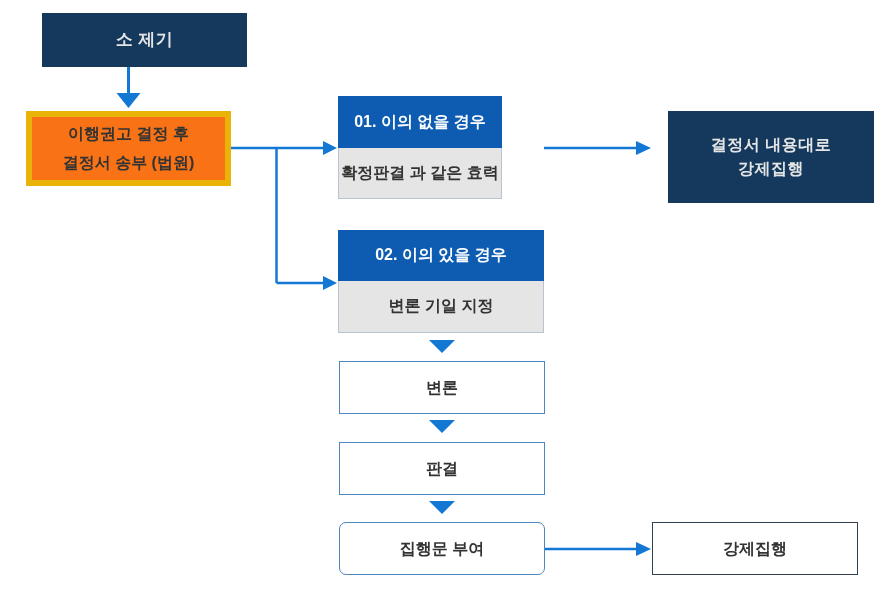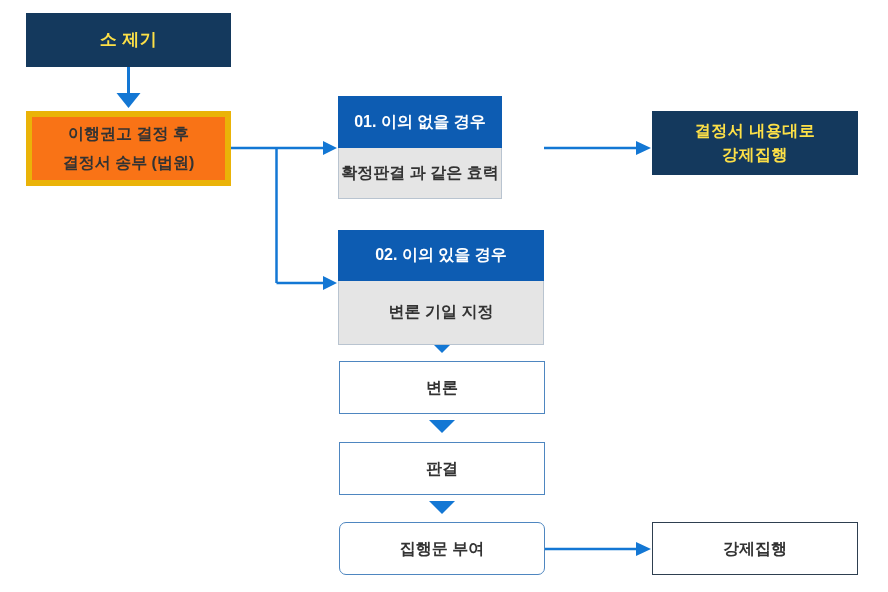--- a/index.html
+++ b/index.html
@@ -21,23 +21,24 @@
     display: flex;
     align-items: center;
     justify-content: center;
     text-align: center;
     font-weight: 700;
     white-space: pre-line;
     line-height: 1.5;
   }
   .navy-box {
     background: #14395d;
-    color: #fde047;
+    color: #e5e5e5;
     font-size: 16px;
     letter-spacing: 0.5px;
+    margin-left: 16px;
   }
   .light-box {
     background: #f97316;
     border: 6px solid #eab308;
     color: #333333;
     font-size: 16px;
   }
   .blue-border-box {
     background: #ffffff;
     border: 1px solid #4e86c0;
@@ -77,24 +78,24 @@
     align-items: center;
     justify-content: center;
     text-align: center;
   }
   
   .node-filing        { left: 26px;  top: 13px;  width: 205px; height: 54px; font-size: 17px; }
   .node-recommendation{ left: 26px;  top: 111px; width: 205px; height: 75px; line-height: 1.8; }
   .node-case1         { left: 338px; top: 96px;  width: 164px; }
   .node-case1 .case-header { height: 52px; }
   .node-case1 .case-body   { height: 51px; }
-  .node-dark-result   { left: 652px; top: 111px; width: 206px; height: 64px; }
+  .node-dark-result   { left: 652px; top: 111px; width: 206px; height: 92px; }
   .node-case2         { left: 338px; top: 230px; width: 206px; }
   .node-case2 .case-header { height: 51px; }
-  .node-case2 .case-body   { height: 64px; }
+  .node-case2 .case-body   { height: 52px; }
   .node-pleading      { left: 339px; top: 361px; width: 206px; height: 53px; }
   .node-judgment      { left: 339px; top: 442px; width: 206px; height: 53px; }
   .node-exec-clause   { left: 339px; top: 522px; width: 206px; height: 53px; border-radius: 7px; }
   .node-enforcement   { left: 652px; top: 522px; width: 206px; height: 53px; }
   .arrow-layer {
     position: absolute;
     left: 0; top: 0;
     width: 888px;
     height: 592px;
     pointer-events: none;

